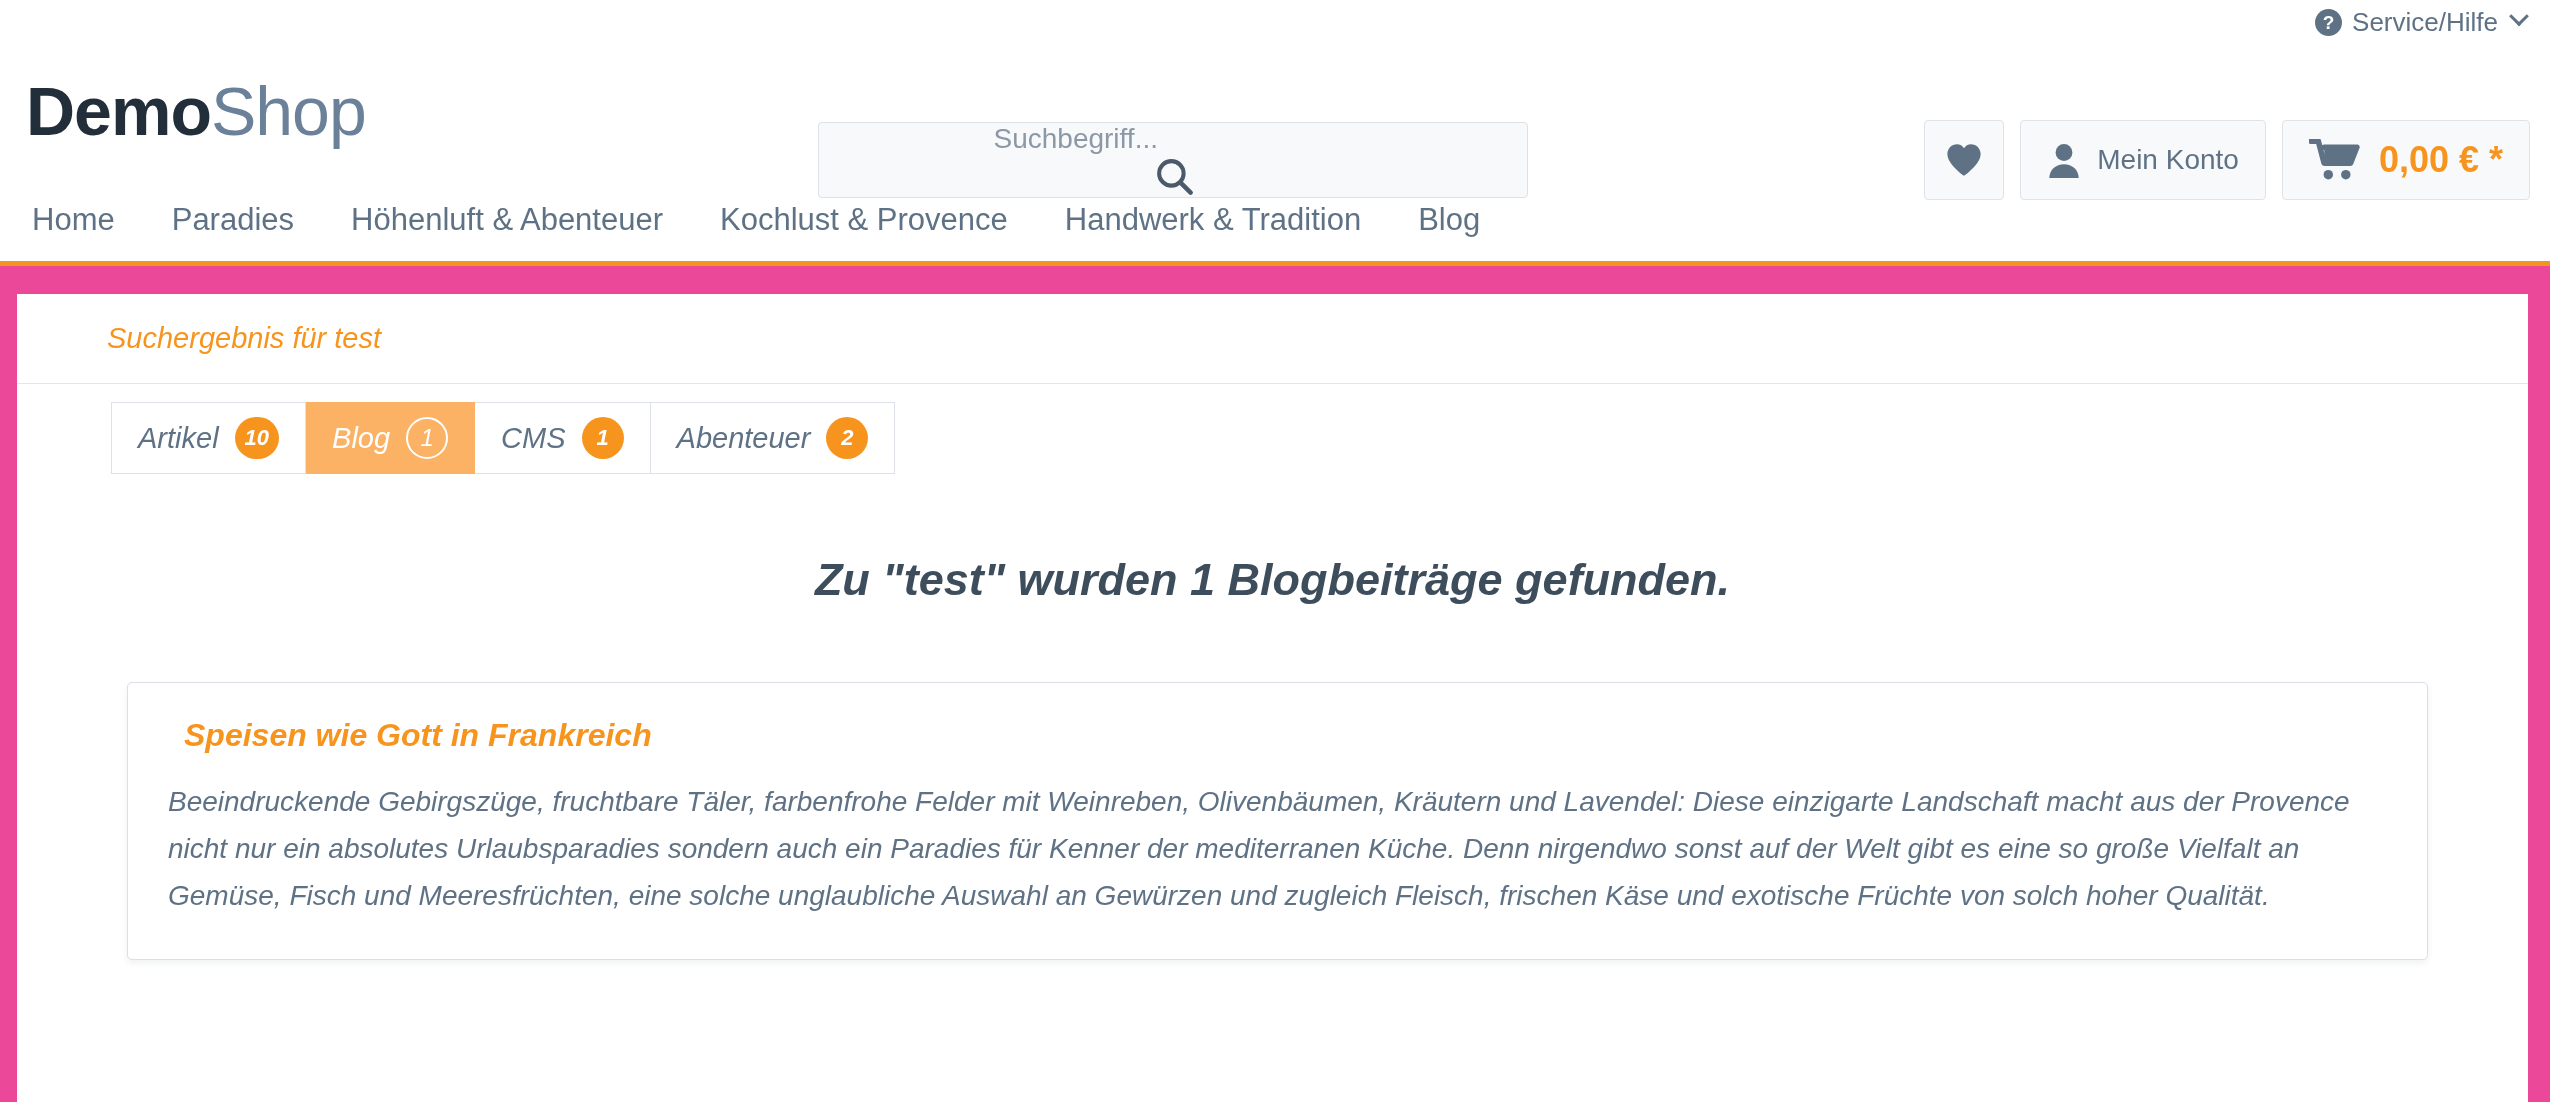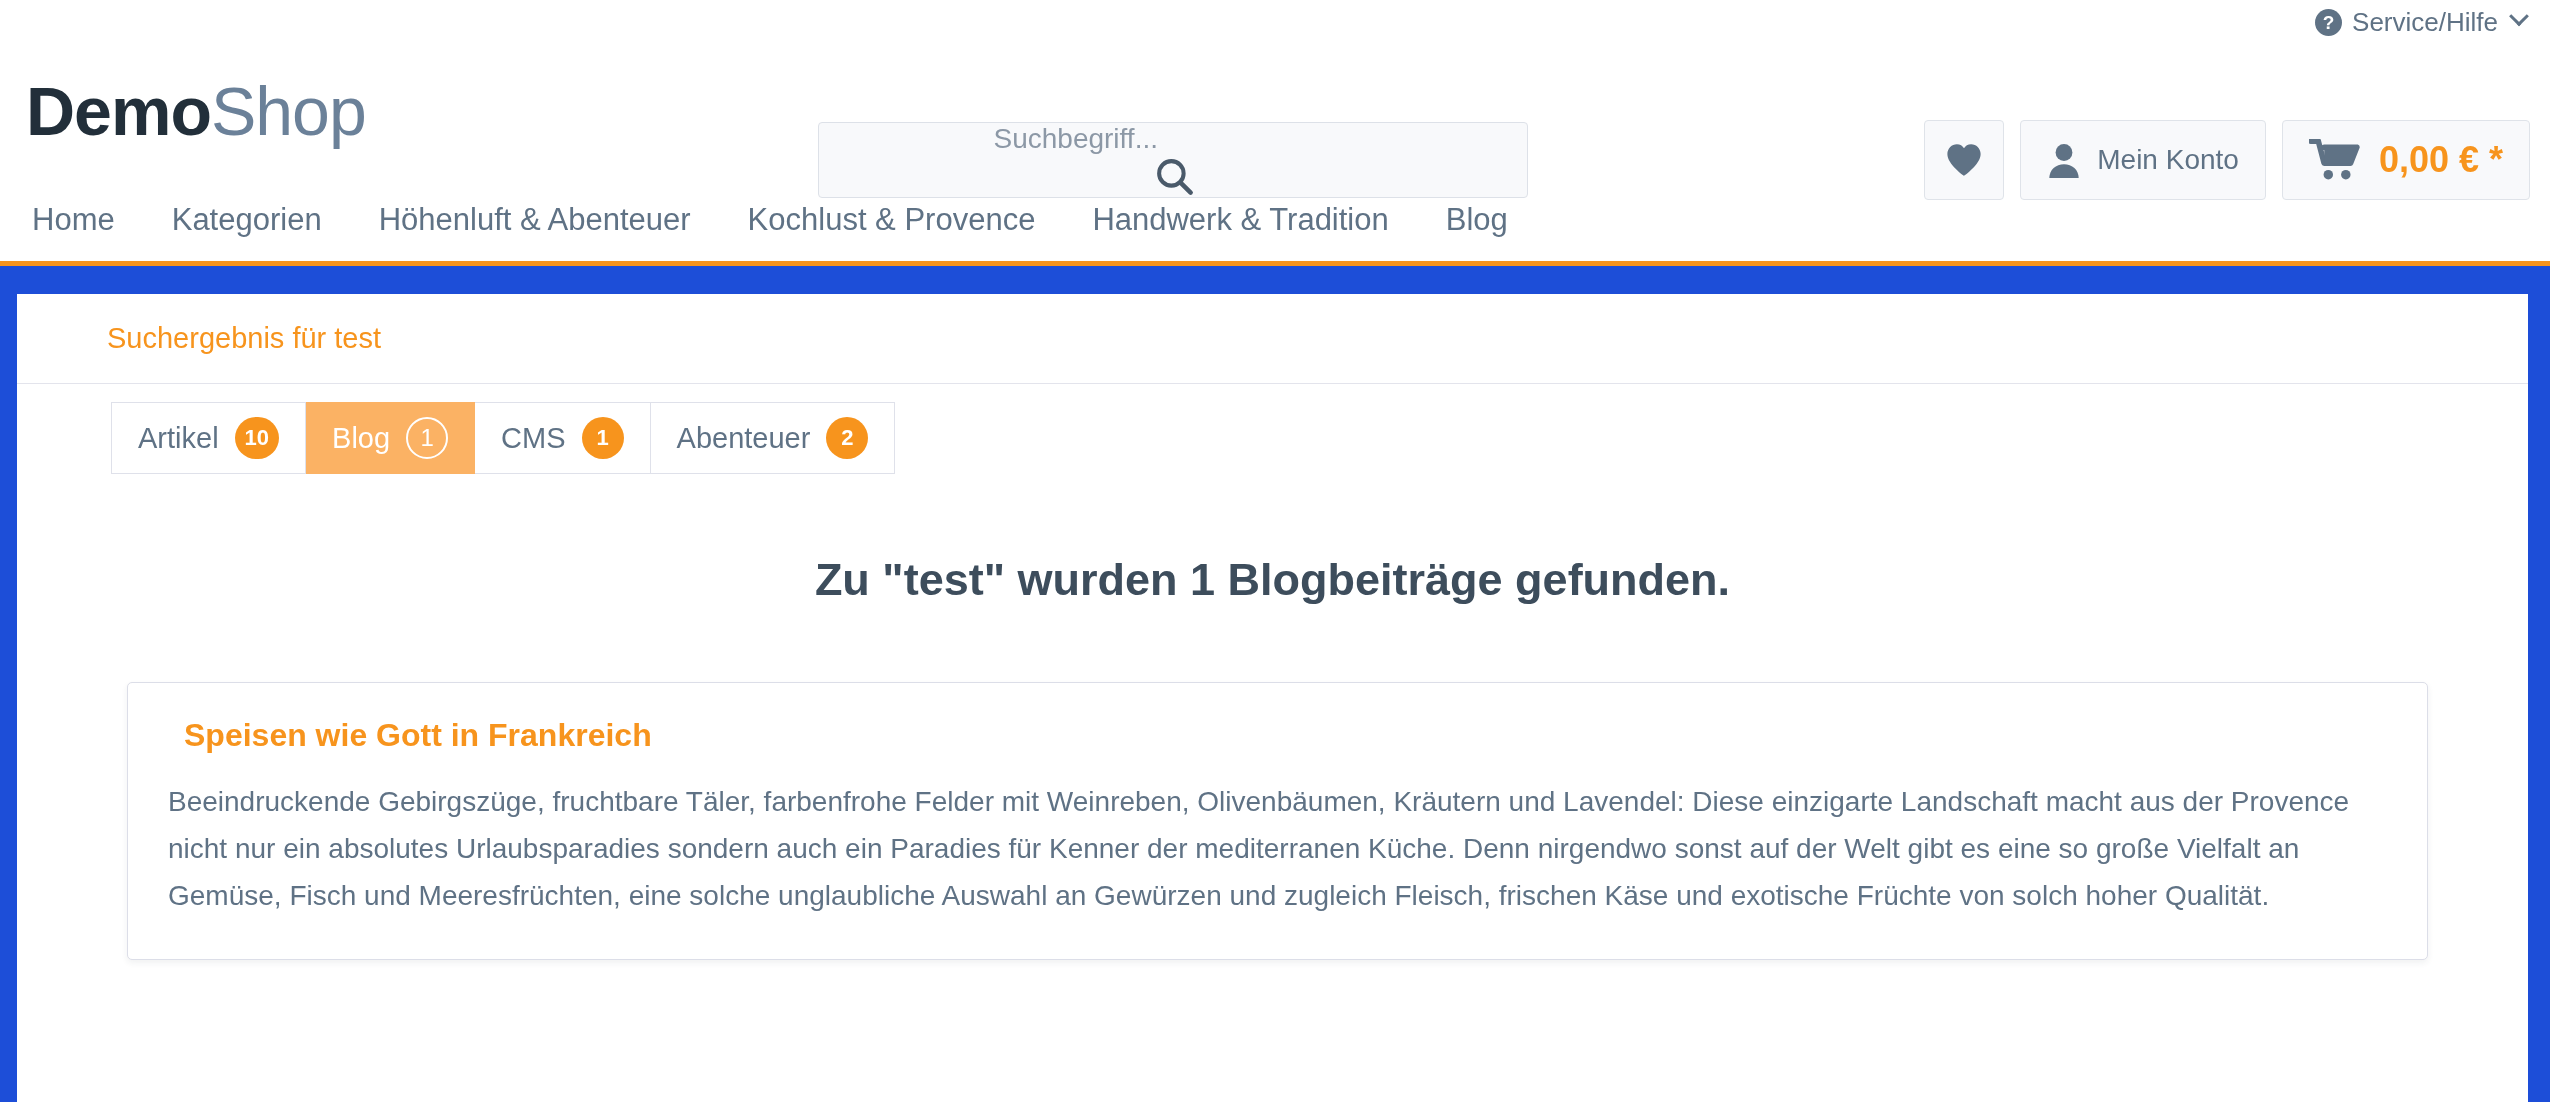--- a/index.html
+++ b/index.html
@@ -147,23 +147,24 @@
     padding: 0 32px 0 0;
     margin-right: 25px;
     cursor: pointer;
     white-space: nowrap;
     line-height: 1;
   }
   .nav-item:first-child { margin-right: 25px; }
 
   
   .page-body {
-    background: #1d4ed8;
+    background: #ec4899;
     padding: 28px 22px 0 17px;
     height: 836px;
+    font-style: italic;
   }
   .content-panel {
     background: #ffffff;
     width: 2511px;
     min-height: 808px;
     position: relative;
   }
 
   .breadcrumb {
     height: 90px;
@@ -313,21 +314,21 @@
         <circle cx="20.6" cy="20.4" r="2.7" fill="#5f7285"></circle>
       </svg>
       <span class="cart-price">0,00 € *</span>
     </div>
 
   </div>
 </div>
 
 <div class="nav">
   <div class="nav-item">Home</div>
-  <div class="nav-item">Kategorien</div>
+  <div class="nav-item">Paradies</div>
   <div class="nav-item">Höhenluft &amp; Abenteuer</div>
   <div class="nav-item">Kochlust &amp; Provence</div>
   <div class="nav-item">Handwerk &amp; Tradition</div>
   <div class="nav-item">Blog</div>
 </div>
 
 <div class="page-body">
   <div class="content-panel">
 
     <div class="breadcrumb">

